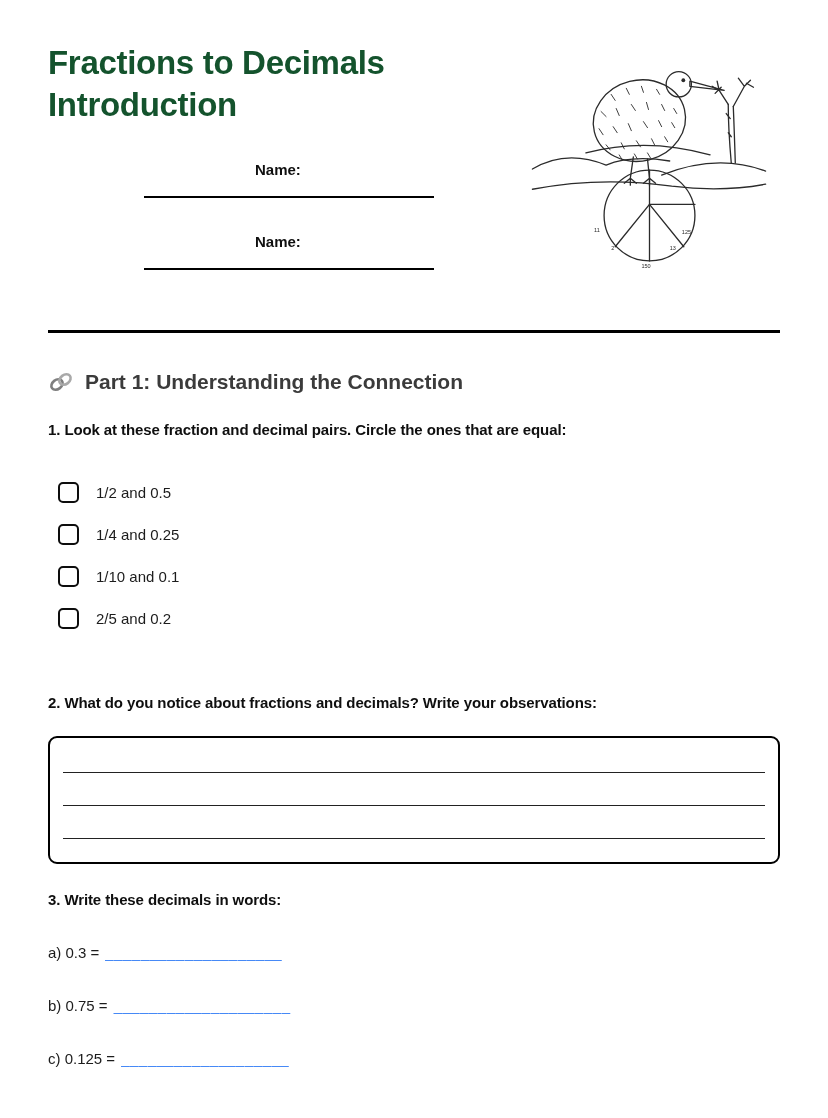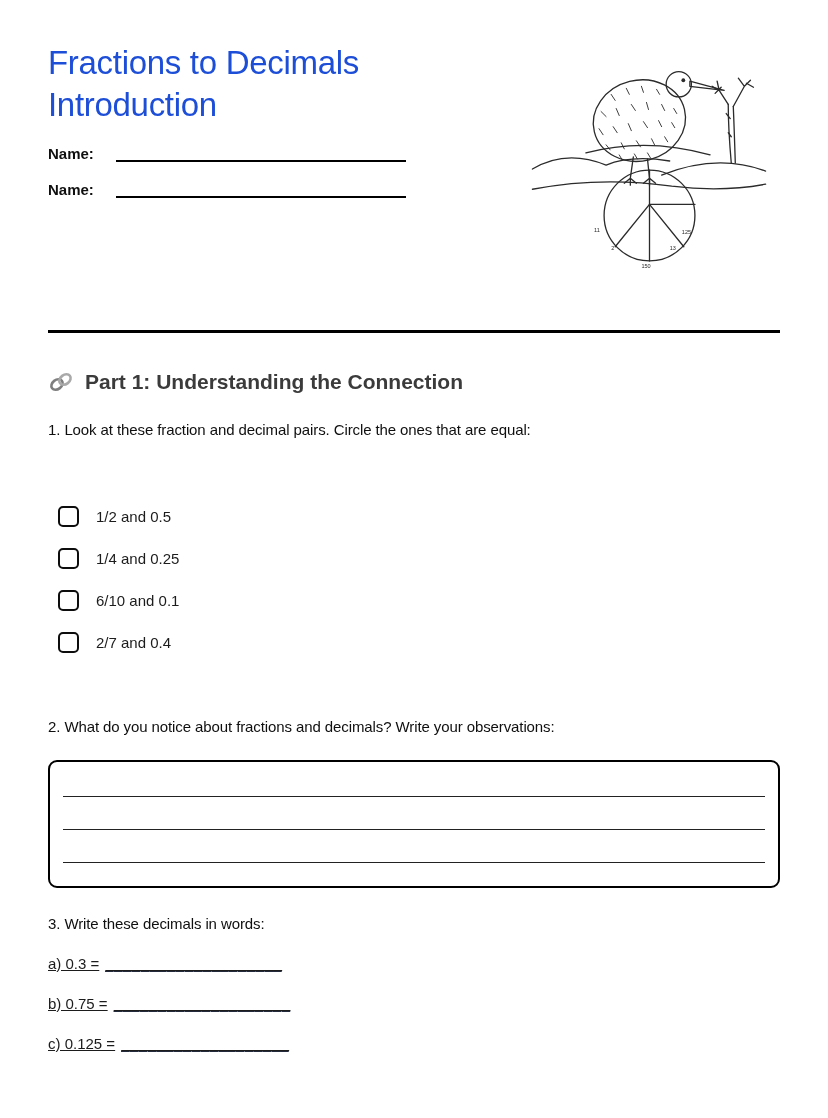--- a/index.html
+++ b/index.html
@@ -15,26 +15,26 @@
     padding: 42px 48px 16px 48px;
     overflow: hidden;
   }
 
   
   .header { display: flex; align-items: flex-start; }
   .header-left { flex: 1 1 auto; }
   .page-title {
     font-size: 33px;
     line-height: 1.28;
-    font-weight: 400;
-    color: #1d4ed8;
+    font-weight: 700;
+    color: #14532d;
     max-width: 450px;
     letter-spacing: -0.3px;
   }
-  .field-row { display: flex; align-items: flex-end; margin-top: 16px; }
+  .field-row { display: flex; align-items: center; margin-top: 35px; flex-direction: column; }
   .field-label { font-size: 15px; font-weight: 700; color: #0f0f0f; width: 68px; }
   .field-line {
     display: inline-block;
     width: 290px;
     height: 20px;
     border-bottom: 2px solid #000;
   }
   .header-art { flex: 0 0 auto; width: 238px; margin: 14px 12px 0 0; }
 
   
@@ -42,26 +42,26 @@
 
   
   .section-heading {
     display: flex; align-items: center; gap: 11px;
     margin-top: 37px;
     font-size: 21px; font-weight: 700; color: #3b3b3b;
   }
   .section-heading .hicon { display: inline-flex; width: 26px; height: 24px; }
   .question {
     margin-top: 27px;
-    font-size: 15px; font-weight: 400; color: #0f0f0f;
+    font-size: 15px; font-weight: 700; color: #0f0f0f;
     letter-spacing: -0.1px;
   }
 
   
-  .option-list { margin-top: 67px; margin-left: 10px; }
+  .option-list { margin-top: 43px; margin-left: 10px; }
   .option-row { display: flex; align-items: center; gap: 17px; margin-bottom: 19px; height: 23px; }
   .checkbox {
     width: 21px; height: 21px;
     border: 2.5px solid #0d0d0d;
     border-radius: 5px;
     background: #fff;
     flex: 0 0 auto;
     cursor: pointer;
   }
   .option-label { font-size: 15px; color: #1c1c1c; }
@@ -73,23 +73,23 @@
     border: 2px solid #000;
     border-radius: 9px;
     padding: 34px 13px 23px 13px;
   }
   .write-line { border-bottom: 1.5px solid #222; margin-bottom: 32px; }
   .write-line:last-child { margin-bottom: 0; }
 
   .part2-heading { margin-top: 38px; }
 
   
-  .fill-row { margin-top: 23px; font-size: 15px; color: #1c1c1c; display: flex; align-items: center; text-decoration: underline; }
+  .fill-row { margin-top: 36px; font-size: 15px; color: #1c1c1c; display: flex; align-items: center; }
   .fill-label { margin-right: 6px; }
-  .fill-blank { color: #0f172a; letter-spacing: 0.5px; }
+  .fill-blank { color: #3b82f6; letter-spacing: 0.5px; }
 </style>
 </head>
 <body>
 
 <div class="page">
 
   <div class="header">
     <div class="header-left">
       <h1 class="page-title">Fractions to Decimals Introduction</h1>
 
@@ -180,25 +180,25 @@
     <div class="option-row">
       <span class="checkbox"></span>
       <span class="option-label">1/2 and 0.5</span>
     </div>
     <div class="option-row">
       <span class="checkbox"></span>
       <span class="option-label">1/4 and 0.25</span>
     </div>
     <div class="option-row">
       <span class="checkbox"></span>
-      <span class="option-label">6/10 and 0.1</span>
-    </div>
-    <div class="option-row">
-      <span class="checkbox"></span>
-      <span class="option-label">2/7 and 0.4</span>
+      <span class="option-label">1/10 and 0.1</span>
+    </div>
+    <div class="option-row">
+      <span class="checkbox"></span>
+      <span class="option-label">2/5 and 0.2</span>
     </div>
   </div>
 
   <p class="question q2">2. What do you notice about fractions and decimals? Write your observations:</p>
 
   <div class="answer-box">
     <div class="write-line"></div>
     <div class="write-line"></div>
     <div class="write-line"></div>
   </div>

